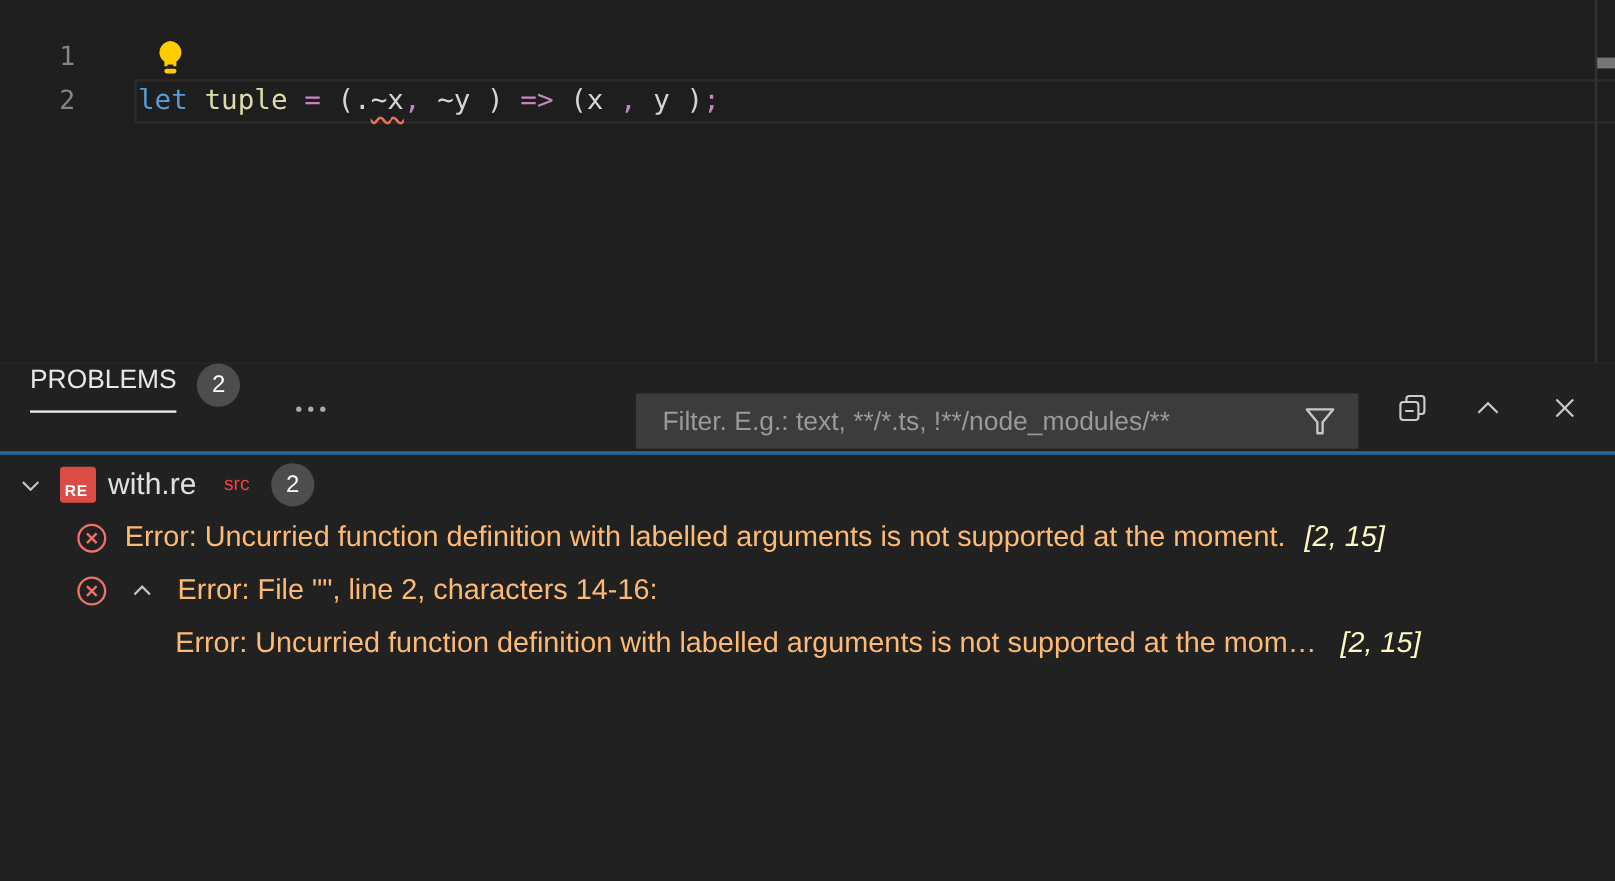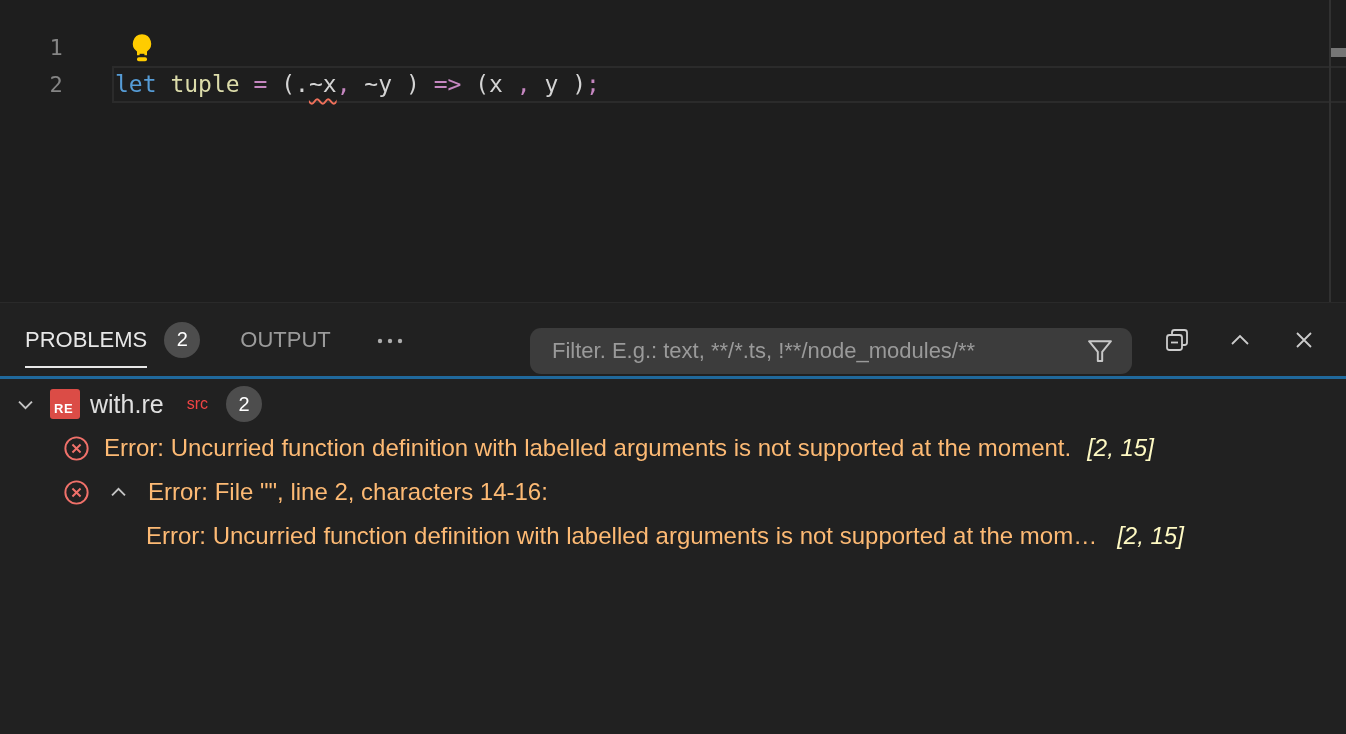--- a/index.html
+++ b/index.html
@@ -40,36 +40,36 @@
   .minimap-border{position:absolute;left:1329px;top:0;width:2px;height:302px;background:#313131;}
   .ruler-cursor{position:absolute;left:1331px;top:48px;width:15px;height:9px;background:#767676;}
 
   
   .panel{
     position:absolute;left:0;top:302px;width:1346px;height:432px;
     background:#212121;border-top:1px solid #2A2A2A;box-sizing:border-box;
   }
   .panel-header{position:relative;height:73px;}
   .tabs{position:absolute;left:25px;top:0;height:73px;display:flex;align-items:center;}
-  .tab{display:flex;align-items:center;height:73px;cursor:pointer;}
+  .tab{display:flex;align-items:flex-start;height:73px;cursor:pointer;}
   .tab-label{font-size:22px;color:#9B9B9B;position:relative;white-space:pre;}
   .tab.active .tab-label{color:#E7E7E7;}
   .tab.active .tab-label::after{
     content:"";position:absolute;left:0;right:0;bottom:-15px;height:2px;background:#E7E7E7;
   }
   .badge{
     min-width:36px;height:36px;border-radius:18px;background:#4D4D4D;color:#FFFFFF;
     font-size:20px;display:flex;align-items:center;justify-content:center;box-sizing:border-box;
     margin-left:17px;
   }
   .more-dots{margin-left:44px;display:flex;align-items:center;cursor:pointer;height:73px;}
   .tab-output{margin-left:40px;}
   .filter-box{
     position:absolute;left:530px;top:25px;width:602px;height:46px;background:#3C3C3C;
-    border-radius:11px;display:flex;align-items:center;
+    border-radius:1px;display:flex;align-items:center;
   }
   .filter-box input{
     flex:1;height:100%;background:transparent;border:none;outline:none;
     color:#CCCCCC;font-size:22px;font-family:"Liberation Sans",sans-serif;padding:0 0 0 22px;
   }
   .filter-box input::placeholder{color:#9A9A9A;opacity:1;}
   .filter-funnel{width:30px;height:30px;margin-right:17px;cursor:pointer;flex:none;}
   .panel-actions{position:absolute;right:0;top:0;height:73px;display:flex;align-items:center;}
   .action-icon{width:32px;height:32px;display:flex;align-items:center;justify-content:center;cursor:pointer;}
   .act-restore{margin-right:31px;} .act-max{margin-right:32px;} .act-close{margin-right:26px;}
@@ -117,23 +117,20 @@
   <div class="ruler-cursor"></div>
 </div>
 
 <div class="panel">
   <div class="panel-header">
     <div class="tabs">
 
       <div class="tab active">
           <span class="tab-label">PROBLEMS</span>
           <span class="badge">2</span>
-        </div>
-        <div class="tab tab-output">
-          <span class="tab-label">OUTPUT</span>
         </div>
         <div class="more-dots">
         <svg width="30" height="30" viewBox="0 0 30 30">
           <circle cx="5" cy="16" r="2.2" fill="#ADADAD"></circle>
           <circle cx="15" cy="16" r="2.2" fill="#ADADAD"></circle>
           <circle cx="25" cy="16" r="2.2" fill="#ADADAD"></circle>
         </svg>
       </div>
     </div>
 

